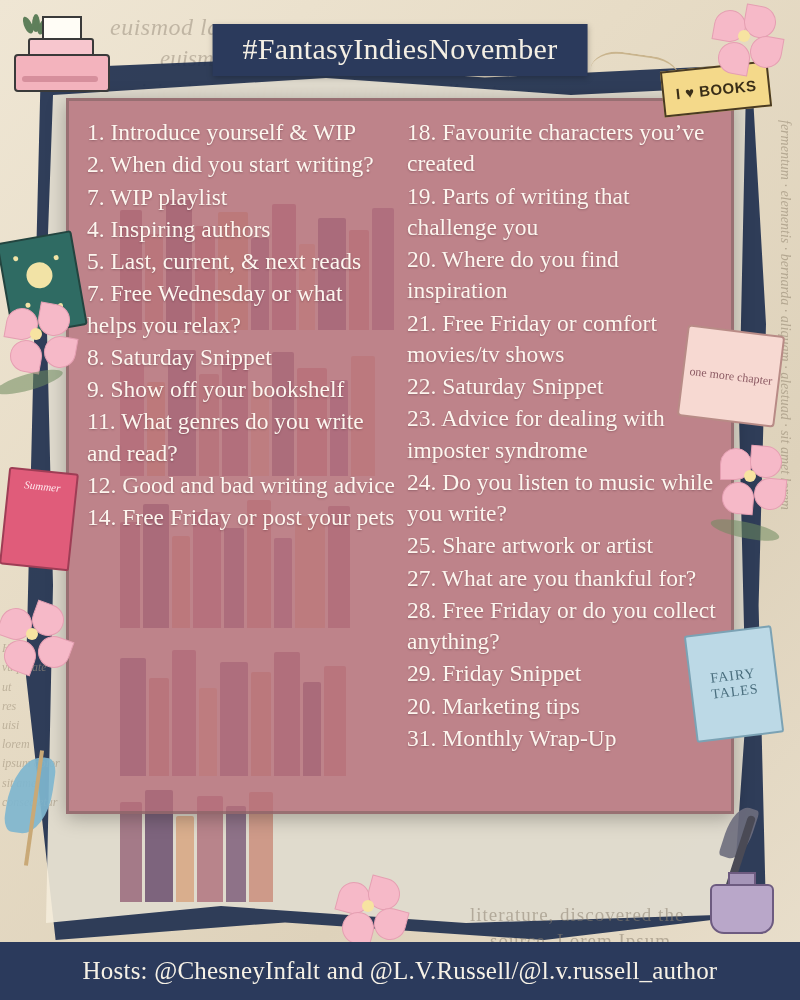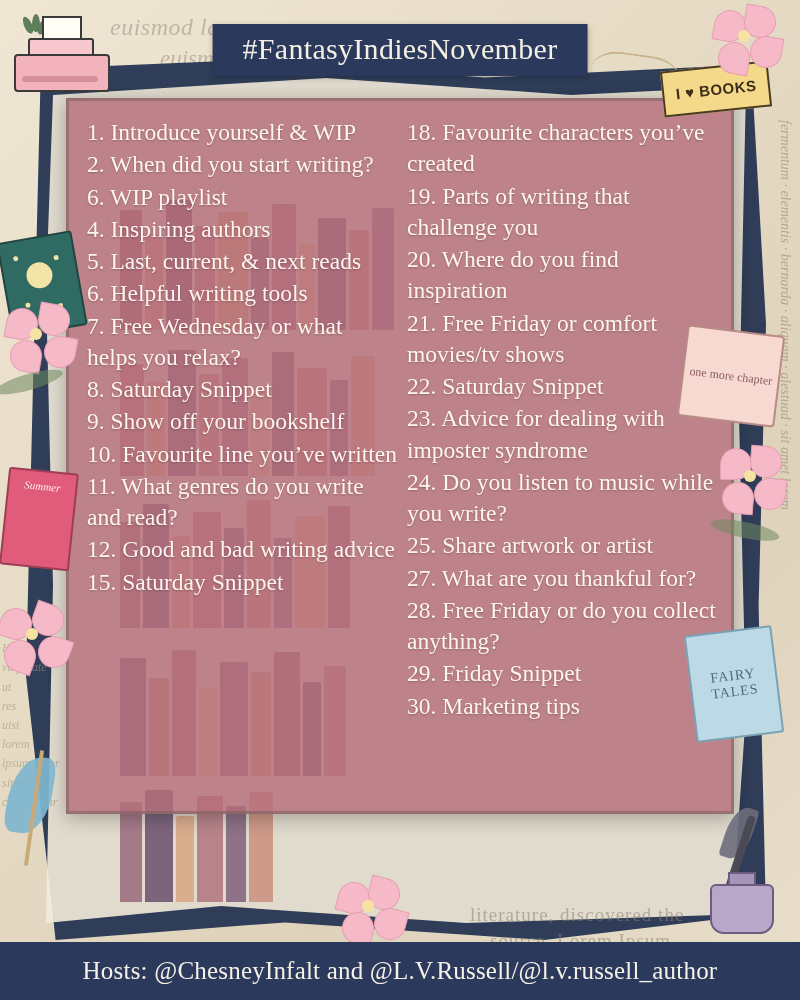--- a/index.html
+++ b/index.html
@@ -422,45 +422,44 @@
     <div class="petal" style="left:38px;top:4px;transform:rotate(105deg);"></div>
     <div class="petal" style="left:44px;top:34px;transform:rotate(195deg);"></div>
     <div class="petal" style="left:12px;top:38px;transform:rotate(285deg);"></div>
     <div class="flower-core" style="left:32px;top:26px;"></div>
   </div>
 
   <div class="card">
     <div class="col left">
       <p class="prompt">1. Introduce yourself &amp; WIP</p>
       <p class="prompt">2. When did you start writing?</p>
-      <p class="prompt">6. WIP playlist</p>
+      <p class="prompt">7. WIP playlist</p>
       <p class="prompt">4. Inspiring authors</p>
       <p class="prompt">5. Last, current, &amp; next reads</p>
-      <p class="prompt">6. Helpful writing tools</p>
       <p class="prompt">7. Free Wednesday or what helps you relax?</p>
       <p class="prompt">8. Saturday Snippet</p>
       <p class="prompt">9. Show off your bookshelf</p>
-      <p class="prompt">10. Favourite line you’ve written</p>
       <p class="prompt">11. What genres do you write and read?</p>
       <p class="prompt">12. Good and bad writing advice</p>
-      <p class="prompt">15. Saturday Snippet</p>
+      <p class="prompt">14. Free Friday or post your pets</p>
     </div>
     <div class="col right">
       <p class="prompt">18. Favourite characters you’ve created</p>
       <p class="prompt">19. Parts of writing that challenge you</p>
       <p class="prompt">20. Where do you find inspiration</p>
       <p class="prompt">21. Free Friday or comfort movies/tv shows</p>
       <p class="prompt">22. Saturday Snippet</p>
       <p class="prompt">23. Advice for dealing with imposter syndrome</p>
       <p class="prompt">24. Do you listen to music while you write?</p>
       <p class="prompt">25. Share artwork or artist</p>
       <p class="prompt">27. What are you thankful for?</p>
       <p class="prompt">28. Free Friday or do you collect anything?</p>
       <p class="prompt">29. Friday Snippet</p>
-      <p class="prompt">30. Marketing tips</p>
+      <p class="prompt">20. Marketing tips</p>
+      <p class="prompt">31. Monthly Wrap-Up</p>
     </div>
   </div>
 
   <div class="paper-text pt-bottom2">source.  Lorem  Ipsum</div>
   <div class="paper-text pt-bottom1">literature,  discovered  the</div>
   <div class="paper-text pt-bottom3">tremes of Good</div>
 
   <div class="footer">Hosts: @ChesneyInfalt and @L.V.Russell/@l.v.russell_author</div>
 </div>
 

